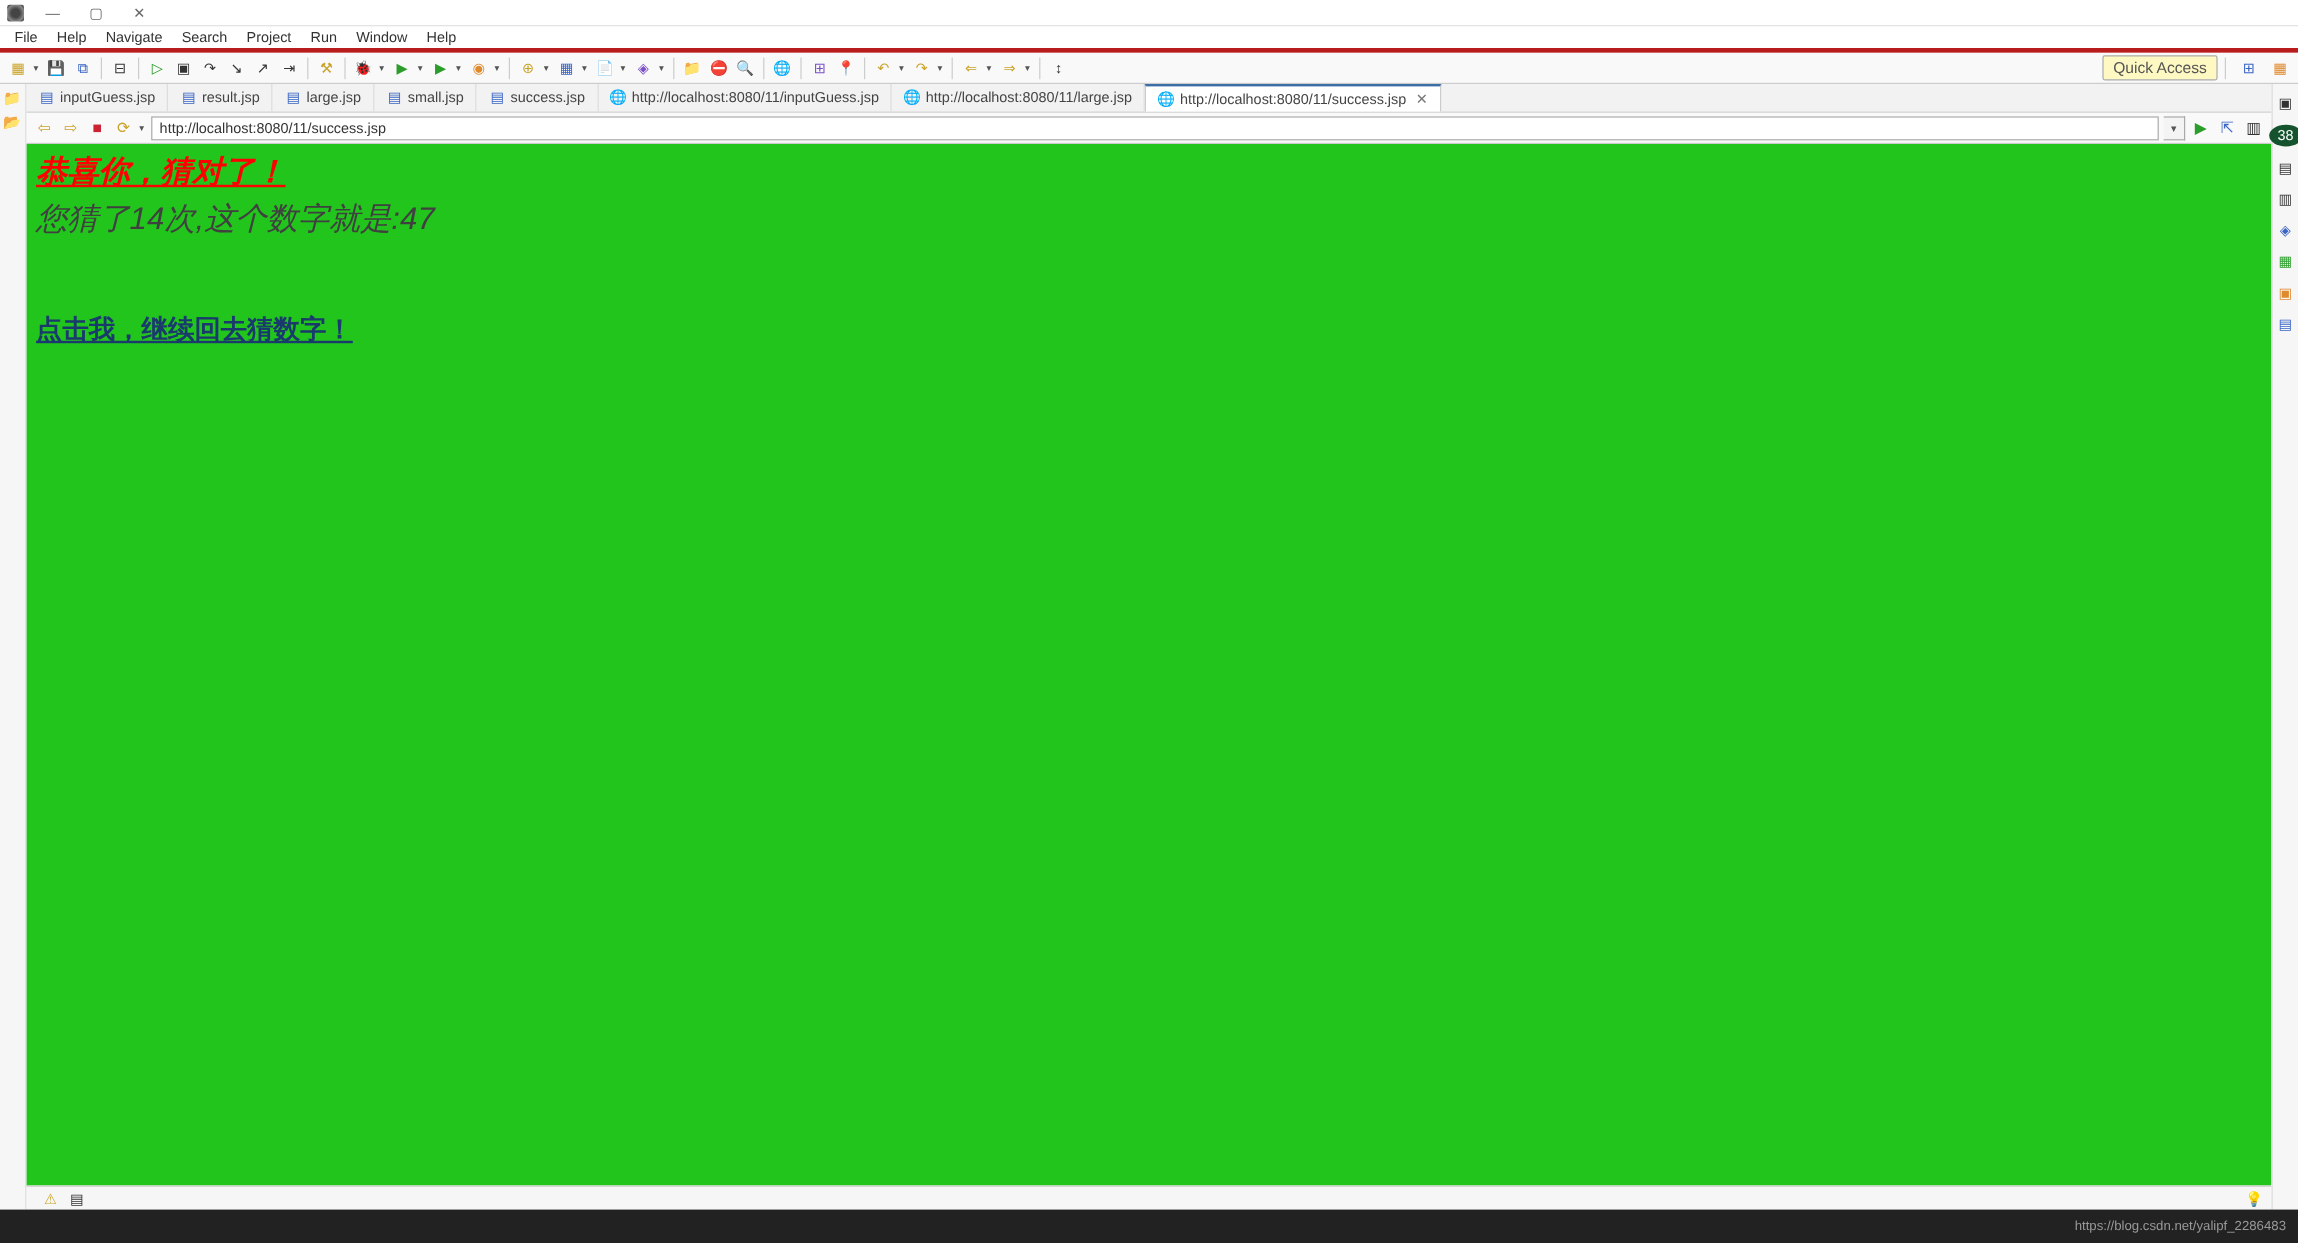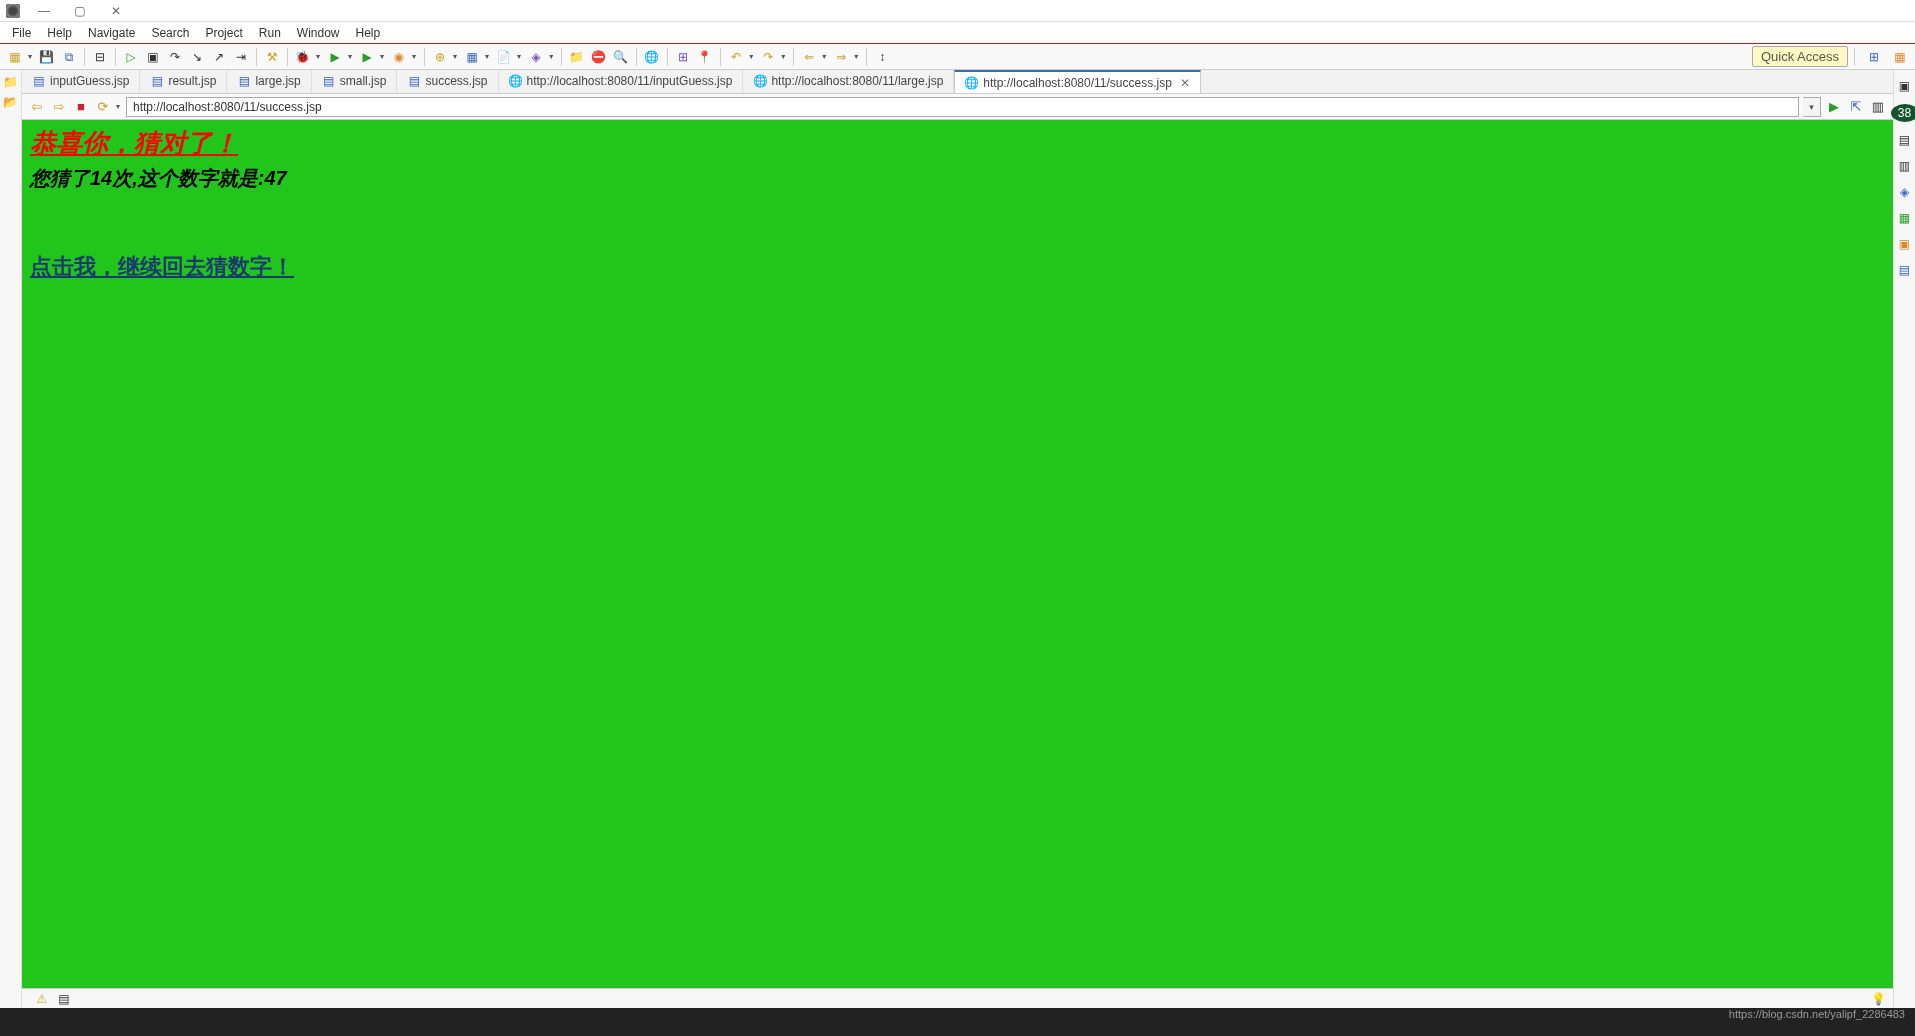--- a/index.html
+++ b/index.html
@@ -5,21 +5,21 @@
 * { margin: 0; padding: 0; box-sizing: border-box; font-family: "Segoe UI", Tahoma, sans-serif; }
 body { background: #f0f0f0; font-size: 12px; color: #333; display: flex; flex-direction: column; height: 100vh; overflow: hidden; }
 
 
 .titlebar { background: #fff; height: 22px; display: flex; align-items: center; padding: 0 6px; border-bottom: 1px solid #ddd; }
 .tb-icon { width: 14px; height: 14px; margin-right: 6px; background: radial-gradient(circle, #444 35%, #888 70%, #222 100%); border-radius: 2px; }
 .tb-title { flex: 1; font-size: 12px; color: #555; }
 .tb-ctrl { width: 36px; height: 22px; display: flex; align-items: center; justify-content: center; color: #666; }
 
 
-.menubar { background: #fff; height: 22px; display: flex; align-items: center; padding: 0 4px; border-bottom: 1px solid #b91c1c; }
+.menubar { background: #fff; height: 22px; display: flex; align-items: center; padding: 0 4px; border-bottom: 4px solid #b91c1c; }
 .menubar > div { padding: 0 8px; height: 100%; display: flex; align-items: center; }
 
 
 .toolbar { background: #f9f9f9; height: 26px; display: flex; align-items: center; padding: 0 6px; border-bottom: 1px solid #ccc; gap: 4px; overflow: hidden; }
 .tbtn { width: 18px; height: 18px; display: flex; align-items: center; justify-content: center; border-radius: 2px; font-size: 12px; }
 .tsep { width: 1px; height: 18px; background: #ccc; margin: 0 2px; }
 .tdropdown { font-size: 8px; color: #555; margin-right: 2px; }
 .spacer { flex: 1; }
 .quick-access { border: 1px solid #aaa; padding: 2px 8px; font-size: 13px; color: #555; background: #fef9c3; border-radius: 2px; }
 .persp-btn { width: 18px; height: 18px; margin-left: 4px; display: flex; align-items: center; justify-content: center; }
@@ -44,30 +44,30 @@
 
 
 .browser-bar { background: #f9f9f9; height: 26px; display: flex; align-items: center; padding: 0 6px; gap: 4px; border-bottom: 1px solid #ccc; }
 .bicon { width: 18px; height: 18px; display: flex; align-items: center; justify-content: center; font-size: 13px; }
 .url-box { flex: 1; height: 20px; border: 1px solid #aaa; background: #fff; padding: 0 6px; display: flex; align-items: center; font-size: 12px; }
 .url-dd { width: 18px; height: 20px; border: 1px solid #aaa; border-left: none; background: #f4f4f4; display: flex; align-items: center; justify-content: center; font-size: 9px; color: #555; }
 
 
 .page { flex: 1; background: #22c51c; padding: 6px 8px; font-family: "SimSun","NSimSun",serif; font-size: 22px; overflow: auto; }
 .page .h1 { color: #ff0000; font-style: italic; font-weight: bold; font-size: 26px; margin-bottom: 4px; text-decoration: underline; }
-.page .h2 { color: #000000; font-style: italic; font-weight: bold; font-size: 20px; margin-bottom: 60px; }
+.page .h2 { color: #404040; font-style: italic; font-weight: normal; font-size: 26px; margin-bottom: 60px; }
 .page .p1 { color: #000; font-size: 22px; }
 .page .link { color: #1a3a6e; text-decoration: underline; font-size: 22px; font-weight: bold; }
 
 
 .statusbar { height: 20px; background: #f6f6f6; border-top: 1px solid #ccc; display: flex; align-items: center; padding: 0 6px; justify-content: flex-end; }
 .sicon { width: 16px; height: 16px; margin-left: 6px; font-size: 12px; display: flex; align-items: center; justify-content: center; }
 
 
-.taskbar { height: 28px; background: #222; color: #999; display: flex; justify-content: flex-end; padding: 0 10px; font-size: 11px; }
+.taskbar { height: 28px; background: #222; color: #999; display: flex; align-items: center; justify-content: flex-end; padding: 0 10px; font-size: 11px; }
 
 
 .col-yel { color: #c9a227; } .col-grn { color: #2a9d2a; } .col-blu { color: #3a66c4; } .col-red { color: #c23; } .col-org { color: #e08a2e; } .col-pur { color: #7a4fc9; }
 </style>
 </head>
 <body>
 
 <div class="titlebar">
   <div class="tb-icon"></div>
   <div class="tb-ctrl">—</div>

